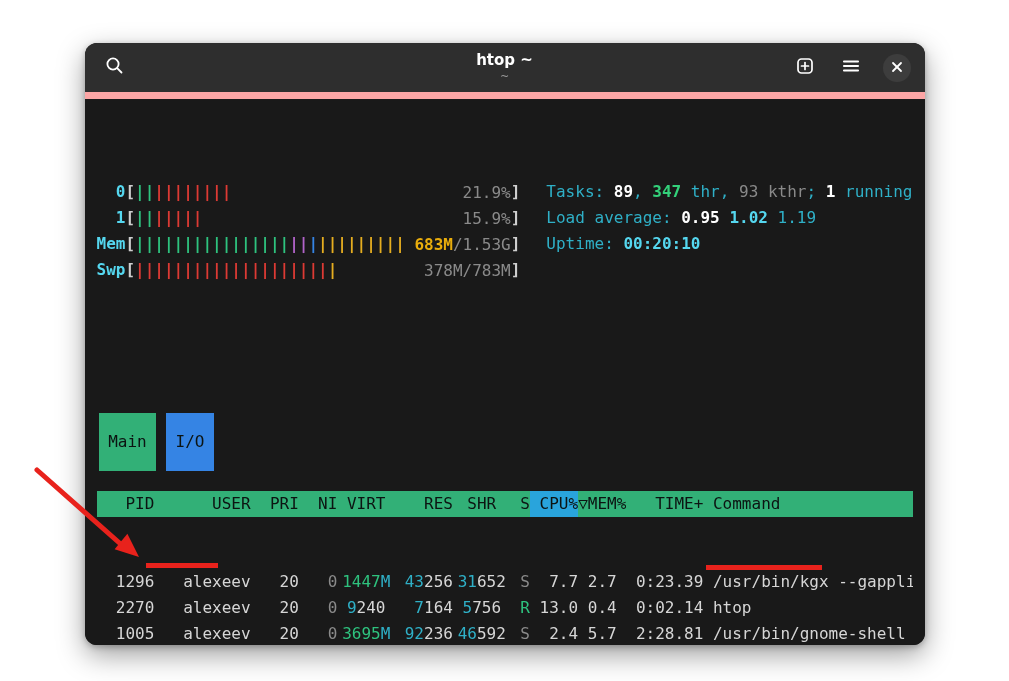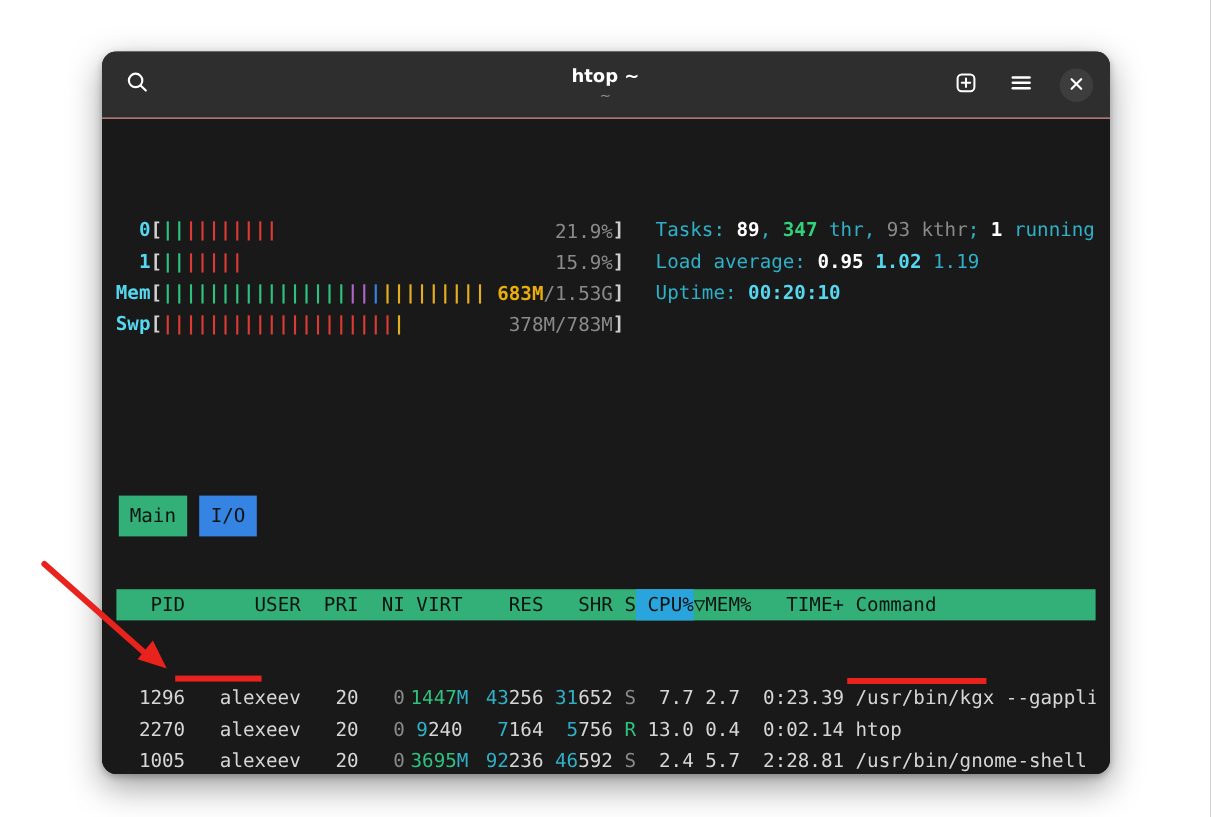--- a/index.html
+++ b/index.html
@@ -9,21 +9,21 @@
     --sel:#33c3e0; --hdr:#32b077; --sort:#29a4dc; --tabblue:#3584e4;
     --term:#191919; --titlebar:#2e2e2e; --red:#e8221c;
   }
   html,body{margin:0;padding:0}
   body{width:1009px;height:681px;background:#ffffff;overflow:hidden;position:relative;
        font-family:"DejaVu Sans",sans-serif}
   .window{width:840px;height:602px;margin:43px auto 0 auto;border-radius:12px;overflow:hidden;
           box-shadow:0 10px 28px rgba(0,0,0,.38), 0 2px 6px rgba(0,0,0,.25);background:var(--term)}
   
   .titlebar{height:56px;background:var(--titlebar);position:relative;display:flex;align-items:center;
-            border-bottom:1px solid #fca5a5;box-sizing:border-box}
+            border-bottom:7px solid #fca5a5;box-sizing:border-box}
   .tb-left{margin-left:16px;display:flex;align-items:center}
   .tb-center{position:absolute;left:0;right:0;top:0;bottom:0;display:flex;flex-direction:column;
              align-items:center;justify-content:center;pointer-events:none}
   .tb-title{color:#ffffff;font-weight:bold;font-size:15px;line-height:17px}
   .tb-sub{color:#9a9a9a;font-size:11px;line-height:12px;margin-top:2px}
   .tb-right{margin-left:auto;margin-right:14px;display:flex;align-items:center;gap:18px}
   .iconbtn{width:28px;height:28px;display:flex;align-items:center;justify-content:center;cursor:pointer}
   .closebtn{background:#3d3d3d;border-radius:50%}
   
   .term{height:546px;background:var(--term);color:var(--w);
@@ -34,35 +34,35 @@
   .mlabel{display:inline-block;width:3ch;text-align:right;color:var(--cyb);font-weight:bold}
   .c-br{color:var(--br);font-weight:bold}
   .minner{display:inline-block;width:39ch;position:relative;vertical-align:top}
   .mbars{position:absolute;left:0;top:0;font-weight:bold;letter-spacing:0}
   .mtext{position:absolute;right:0;top:1px}
   .info{margin-left:26px}
   .iline{height:26px}
   .spacer{height:26px}
   
   .tabsrow{height:26px;margin-left:2px}
-  .tab{display:inline-block;padding:4px 1ch;color:#0c1412;cursor:pointer}
+  .tab{display:inline-block;padding:16px 1ch;color:#0c1412;cursor:pointer}
   .tab-main{background:var(--hdr)}
   .tab-io{background:var(--tabblue);margin-left:1ch}
   
   .hdr-row{background:var(--hdr)}
   .hdr-row .col{color:#0c1412}
   .prow,.hdr-row{display:flex;height:26px;align-items:stretch}
   .col{display:inline-block;flex:none;overflow:hidden}
   .col-pid{width:6ch;text-align:right}
   .col-user{width:10ch;text-align:right;padding-left:1ch;box-sizing:border-box}
   .col-pri{width:5ch;text-align:right}
   .col-ni{width:4ch;text-align:right}
   .col-virt{width:6ch;text-align:center}
   .col-res{width:6ch;text-align:right}
-  .col-shr{width:6ch;text-align:right}
+  .col-shr{width:6ch;text-align:center}
   .col-s{width:2ch;text-align:right}
   .col-cpu{width:5ch;text-align:right}
   .col-mem{width:5ch;text-align:center}
   .col-time{width:8ch;text-align:right}
   .col-cmd{flex:1 1 auto;text-align:left;padding-left:1ch}
   .hdr-cpu{background:var(--sort)}
   
   .c-w{color:var(--w)} .c-wb{color:var(--wb)} .c-dim{color:var(--dim)}
   .c-cy{color:var(--cy)} .c-cyb{color:var(--cyb)}
   .c-gn{color:var(--gn)} .c-gnb{color:var(--gnb)}

